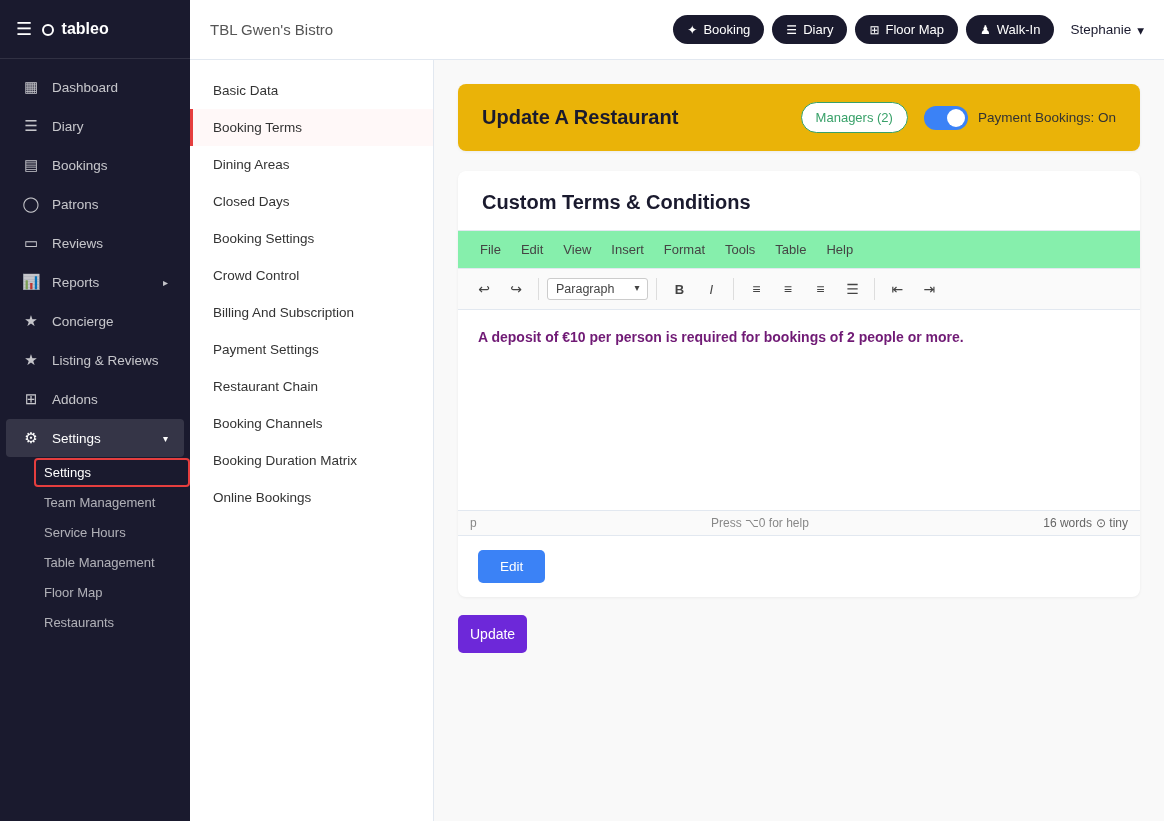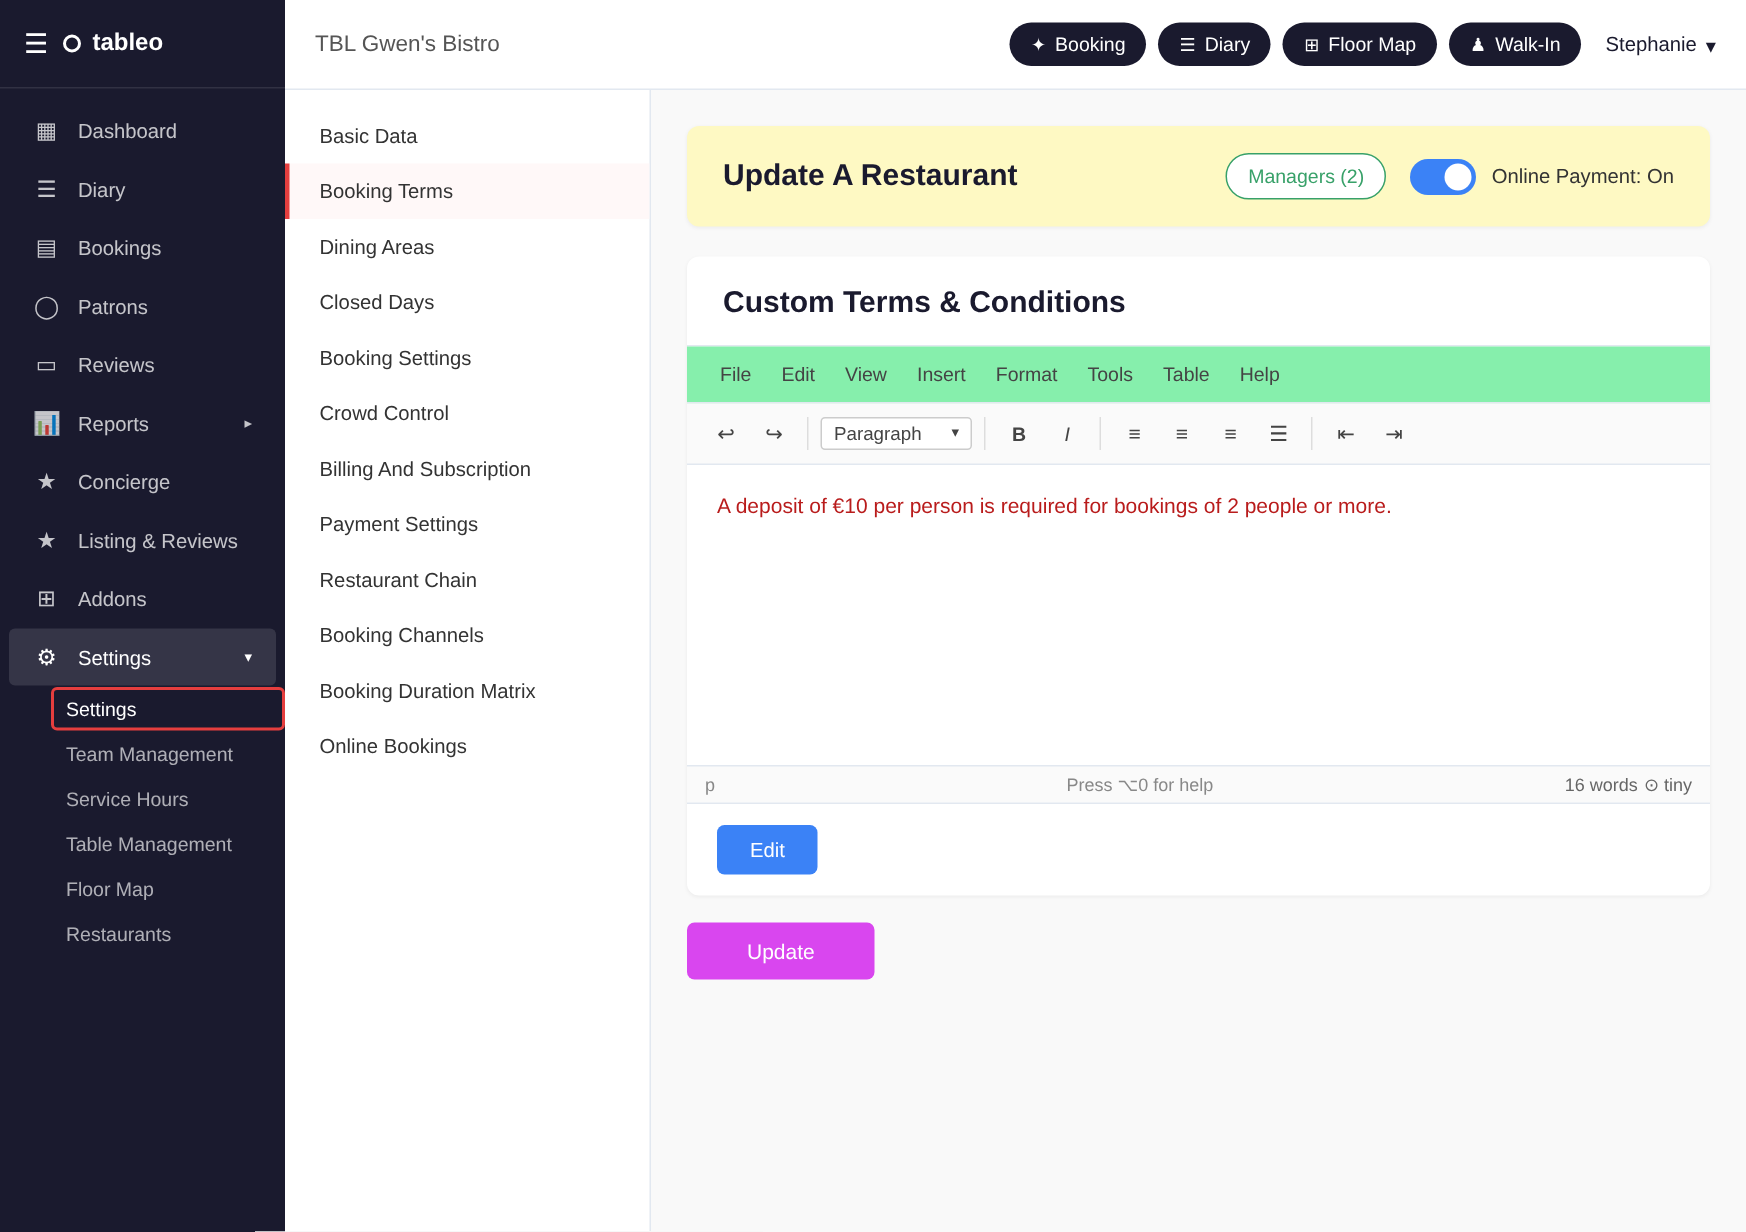--- a/index.html
+++ b/index.html
@@ -142,21 +142,21 @@
     
     .main-panel {
       flex: 1;
       padding: 24px;
       overflow-y: auto;
       background: #f9f9f9;
     }
 
     
     .page-header {
-      background: #fef9c3;
+      background: #eab308;
       border-radius: 8px;
       padding: 18px 24px;
       margin-bottom: 20px;
       display: flex;
       align-items: center;
       justify-content: space-between;
       box-shadow: 0 1px 3px rgba(0,0,0,0.06);
     }
     .page-title { font-size: 20px; font-weight: 600; color: #1a1a2e; }
     .page-actions { display: flex; align-items: center; gap: 16px; }
@@ -243,22 +243,23 @@
       border: 1px solid #ccc; border-radius: 3px;
       padding: 3px 8px; font-size: 12.5px; color: #444;
       cursor: pointer; background: #fff;
     }
     .tb-select .chevron { font-size: 10px; }
 
     .editor-body {
       padding: 16px 20px;
       min-height: 200px;
       font-size: 14px;
-      color: #b91c1c;
+      color: #701a75;
       line-height: 1.6;
+      font-weight: bold;
     }
     .editor-statusbar {
       display: flex;
       align-items: center;
       justify-content: space-between;
       padding: 5px 12px;
       background: #fafafa;
       border-top: 1px solid #e2e8f0;
       font-size: 12px;
       color: #888;
@@ -275,24 +276,24 @@
       background: #3b82f6;
       color: #fff;
       border: none;
       padding: 9px 22px;
       border-radius: 5px;
       font-size: 13.5px;
       cursor: pointer;
     }
 
     .update-btn {
-      background: #d946ef;
+      background: #6d28d9;
       color: #fff;
       border: none;
-      padding: 11px 40px;
+      padding: 11px 12px;
       border-radius: 5px;
       font-size: 14px;
       cursor: pointer;
       margin-top: 18px;
     }
 
     .bold-icon { font-weight: 700; font-size: 13px; }
     .italic-icon { font-style: italic; font-size: 13px; }
   </style>
 </head>
@@ -442,21 +443,21 @@
     </aside>
 
     <main class="main-panel">
 
       <div class="page-header">
         <h1 class="page-title">Update A Restaurant</h1>
         <div class="page-actions">
           <button class="managers-btn">Managers (2)</button>
           <div class="toggle-row">
             <div class="toggle"></div>
-            <span>Online Payment: On</span>
+            <span>Payment Bookings: On</span>
           </div>
         </div>
       </div>
 
       <div class="editor-card">
         <div class="editor-title">Custom Terms &amp; Conditions</div>
 
         <div class="tinymce-toolbar-top">
           <span class="toolbar-menu-item">File</span>
           <span class="toolbar-menu-item">Edit</span>

